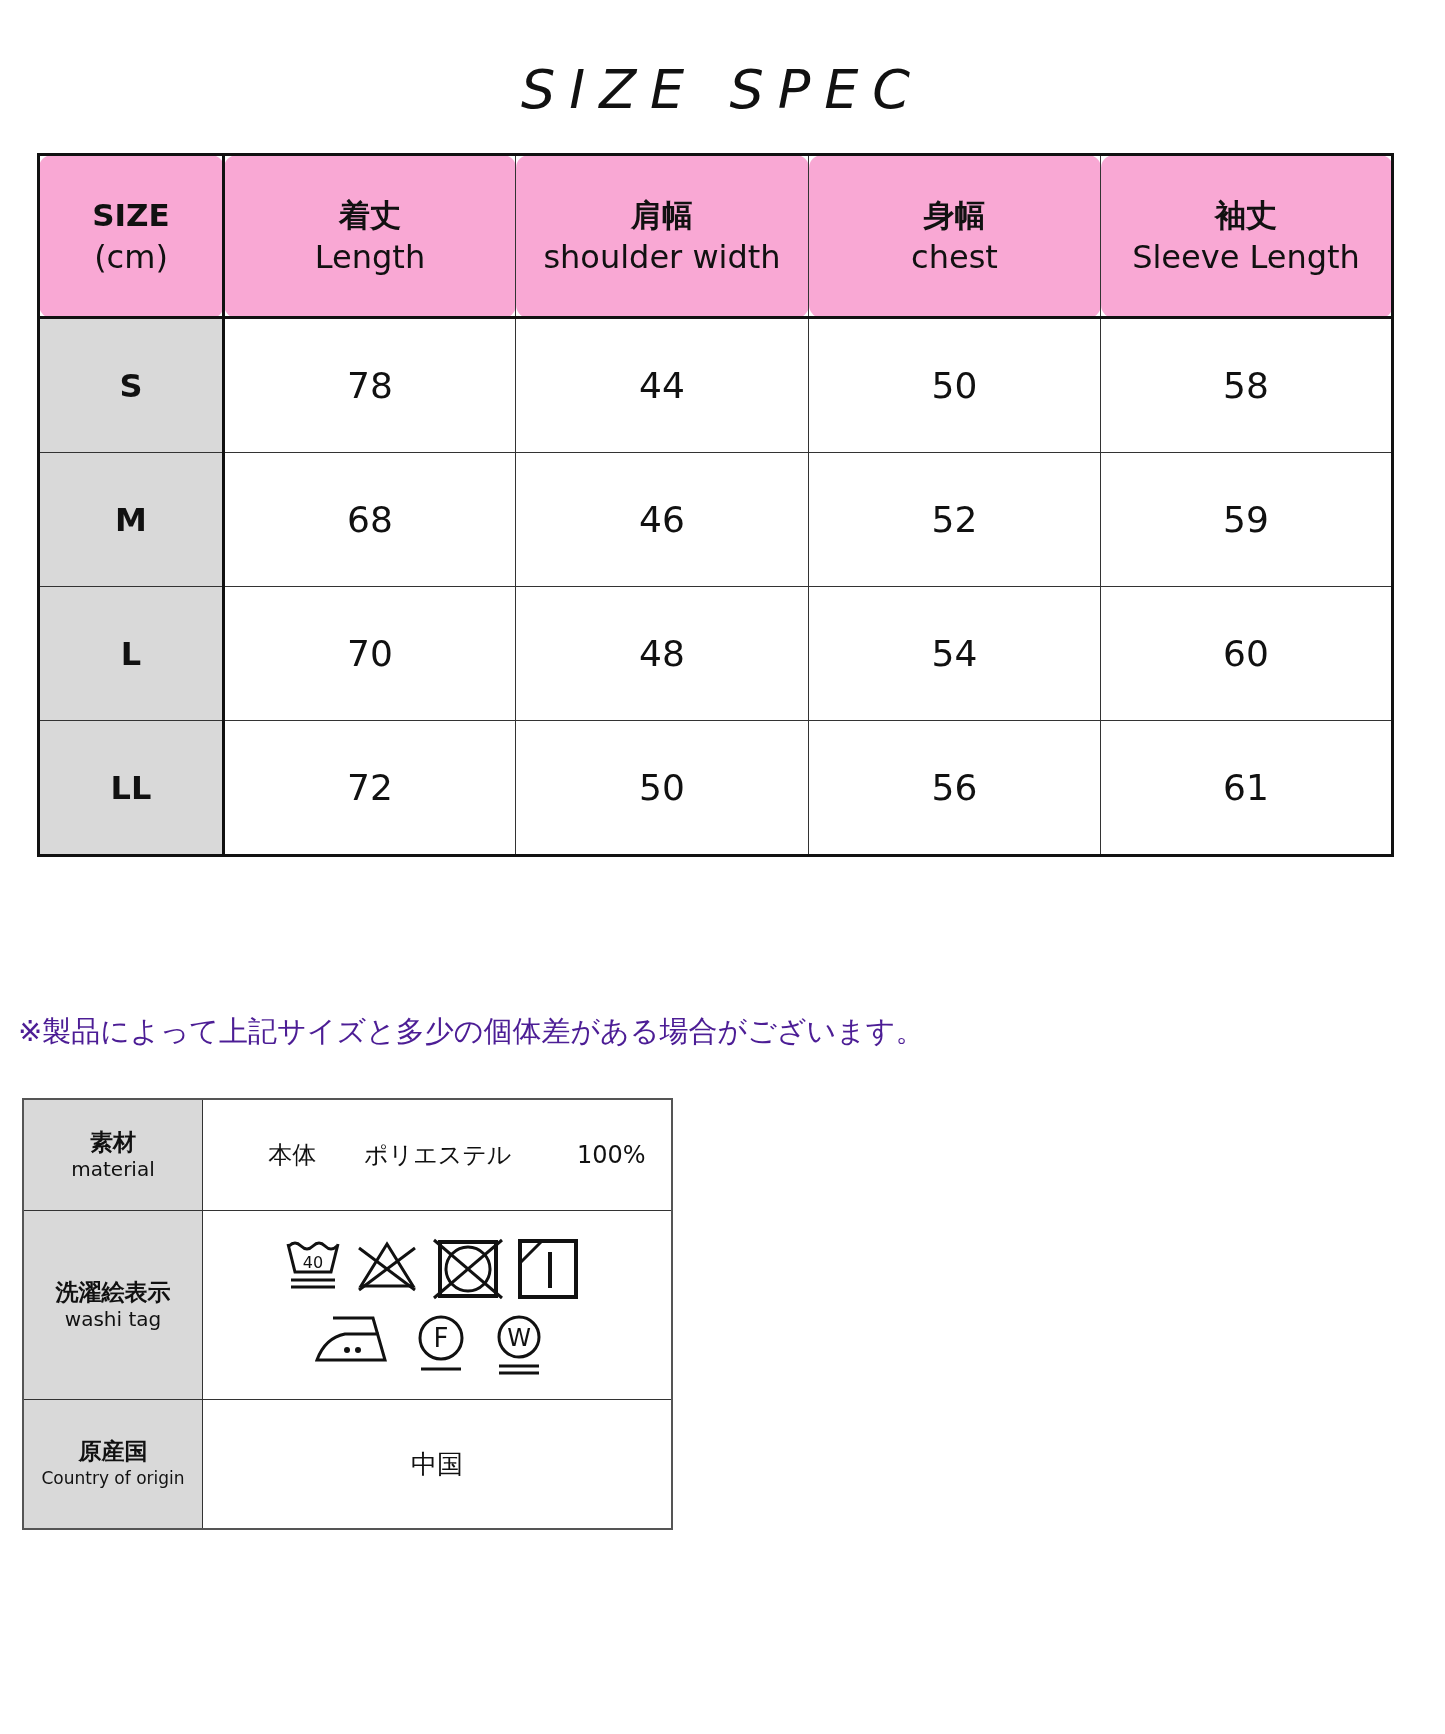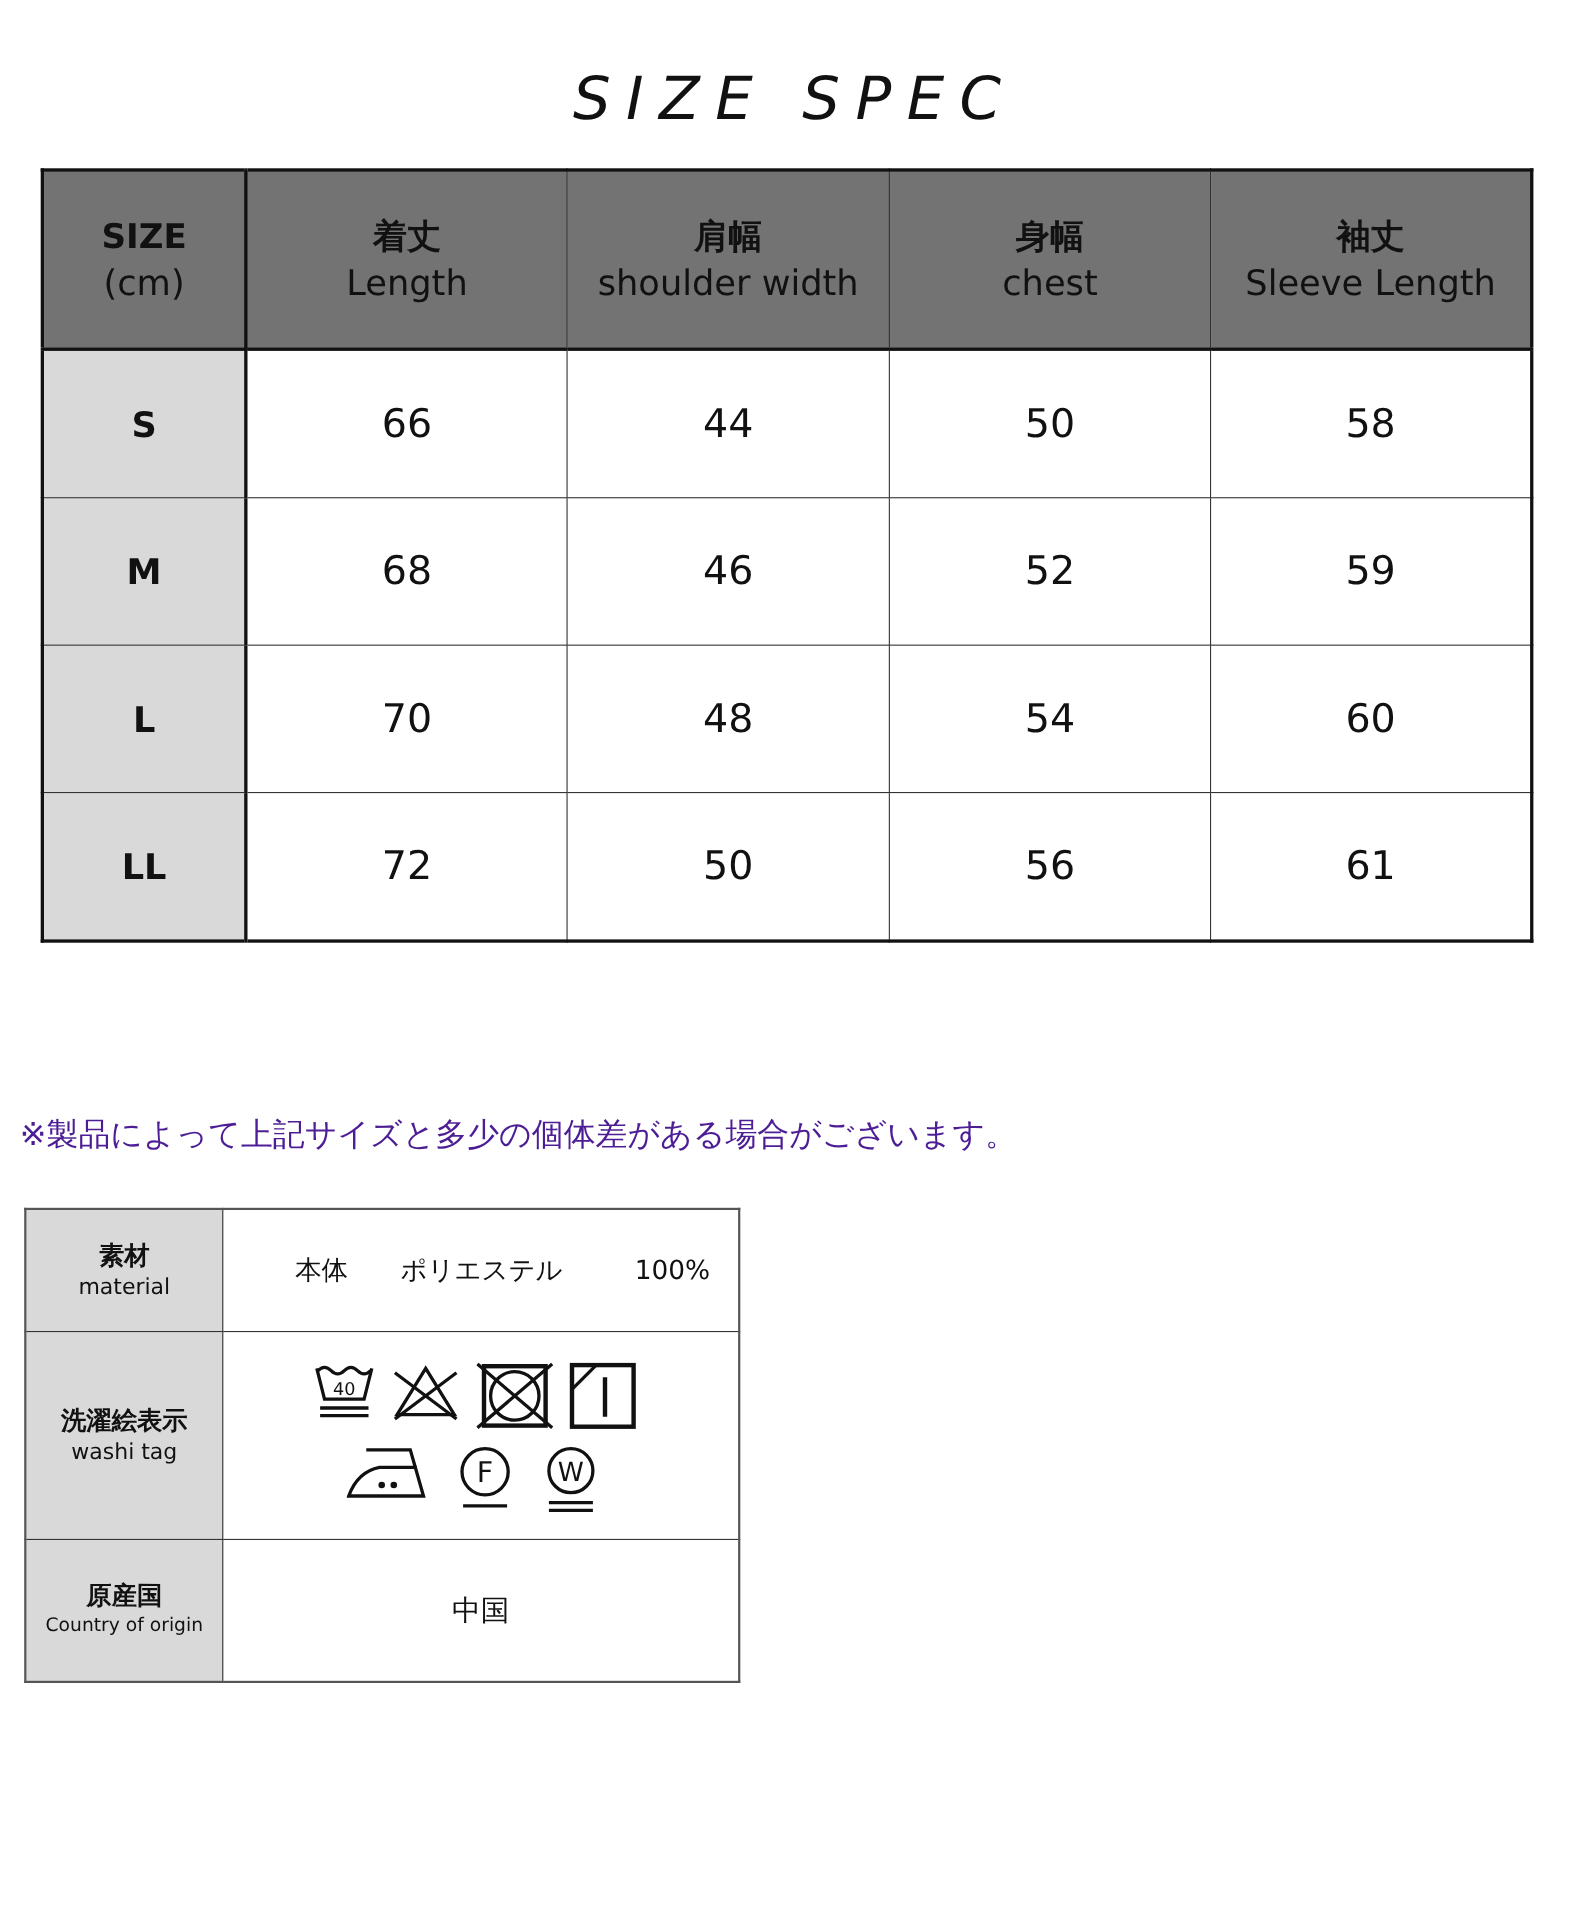--- a/index.html
+++ b/index.html
@@ -1,20 +1,20 @@
 <!DOCTYPE html>
 <html><head>
 <meta charset="utf-8">
 <style>
   html, body { margin:0; padding:0; background:#ffffff; }
   body { width:1445px; height:1734px; position:relative; overflow:hidden; font-family:"DejaVu Sans", sans-serif; color:#111; }
   .title { position:absolute; left:0; top:58px; width:1445px; text-align:center; font-family:"DejaVu Sans", sans-serif; font-style:italic; font-weight:300; font-size:54px; letter-spacing:14px; color:#111; }
   table.spec { position:absolute; left:37px; top:153px; width:1354px; border-collapse:collapse; border:3px solid #111; table-layout:fixed; }
   table.spec td, table.spec th { border:1px solid #333; text-align:center; vertical-align:middle; padding:0; }
-  table.spec th { background:#737373; height:160px; font-weight:normal; font-size:32px; line-height:42px; }
+  table.spec th { background:#f9a8d4; height:160px; font-weight:normal; font-size:32px; line-height:42px;border-radius:13px; }
   table.spec th.size-col, table.spec td.size-col { border-right:3px solid #111; }
   table.spec tr.head th { border-bottom:3px solid #111; }
   table.spec th .jp { font-weight:bold; display:block; font-size:31px; }
   table.spec th .en { display:block; }
   table.spec th.size-col .jp { font-family:"DejaVu Sans", sans-serif; font-weight:bold; }
   table.spec td { height:133px; font-size:36px; }
   table.spec td.size-col { background:#d9d9d9; font-weight:bold; font-size:32px; }
   .note { position:absolute; left:18px; top:1012px; font-size:29px; color:#4c1d95; }
   table.info { position:absolute; left:22px; top:1098px; width:651px; border-collapse:collapse; border:2px solid #555; table-layout:fixed; }
   table.info td { border:1px solid #333; vertical-align:middle; text-align:center; padding:0; }
@@ -62,21 +62,21 @@
       <span class="jp">身幅</span>
       <span class="en">chest</span>
     </th>
     <th>
       <span class="jp">袖丈</span>
       <span class="en">Sleeve Length</span>
     </th>
   </tr>
   <tr>
     <td class="size-col">S</td>
-    <td>66</td>
+    <td>78</td>
     <td>44</td>
     <td>50</td>
     <td>58</td>
   </tr>
   <tr>
     <td class="size-col">M</td>
     <td>68</td>
     <td>46</td>
     <td>52</td>
     <td>59</td>

